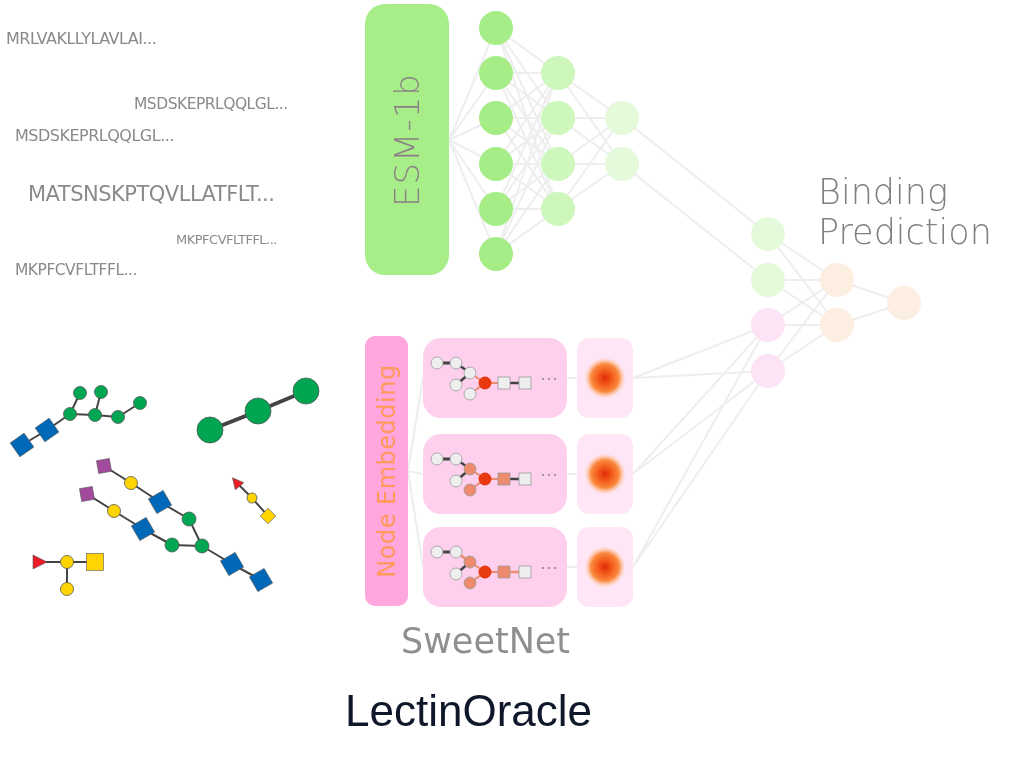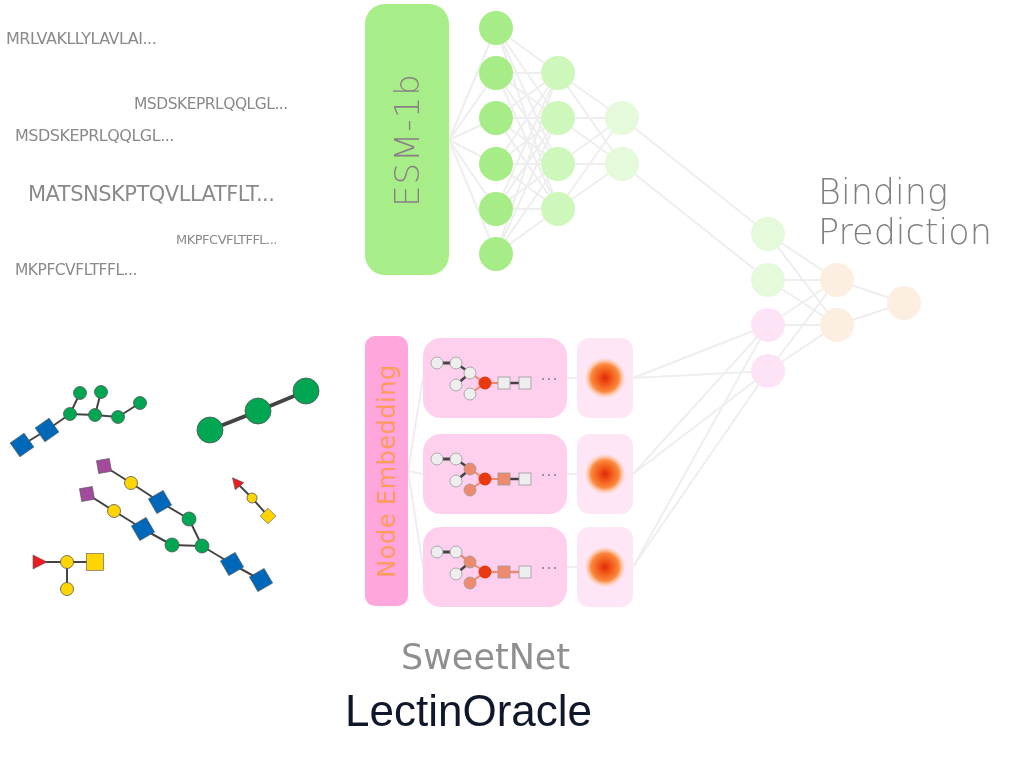--- a/index.html
+++ b/index.html
@@ -10,21 +10,21 @@
   .seq-2 { left: 15px; top: 126px; font-size: 16px; }
   .seq-3 { left: 28px; top: 182px; font-size: 21px; }
   .seq-4 { left: 160px; top: 232px; font-size: 13px; margin-left: 16px; }
   .seq-5 { left: 15px; top: 261px; font-size: 15.5px; }
 
   svg#diagram { position: absolute; left: 0; top: 0; }
   .vert-label { position: absolute; transform-origin: center center; white-space: nowrap; font-family: "DejaVu Sans", sans-serif; }
   .esm-label { left: 407px; top: 140px; transform: translate(-50%, -50%) rotate(-90deg); color: #8a7f86; font-size: 34px; font-weight: 300; letter-spacing: 1px; }
   .node-label { left: 387px; top: 471px; transform: translate(-50%, -50%) rotate(-90deg); color: #ff9a5a; font-size: 24px; letter-spacing: 0.5px; }
   .binding-label { position: absolute; left: 818px; top: 172px; color: #808080; font-size: 35px; line-height: 40px; font-family: "DejaVu Sans", sans-serif; font-weight: 300; }
-  .sweetnet-label { position: absolute; left: 401px; top: 621px; color: #8f8f8f; font-size: 35px; font-family: "DejaVu Sans", sans-serif; margin-top: 16px; }
+  .sweetnet-label { position: absolute; left: 401px; top: 621px; color: #8f8f8f; font-size: 35px; font-family: "DejaVu Sans", sans-serif; }
   .lectin-title { position: absolute; left: 345px; top: 686px; color: #0f172a; font-size: 44px; font-family: "Liberation Sans", sans-serif; }
 </style>
 </head>
 <body>
 
 <svg id="diagram" width="1024" height="775">
   <g id="edges">
       <line x1="449" y1="140" x2="496" y2="28" stroke="#eeeeee" stroke-width="2"></line>
       <line x1="449" y1="140" x2="496" y2="73" stroke="#eeeeee" stroke-width="2"></line>
       <line x1="449" y1="140" x2="496" y2="118" stroke="#eeeeee" stroke-width="2"></line>

